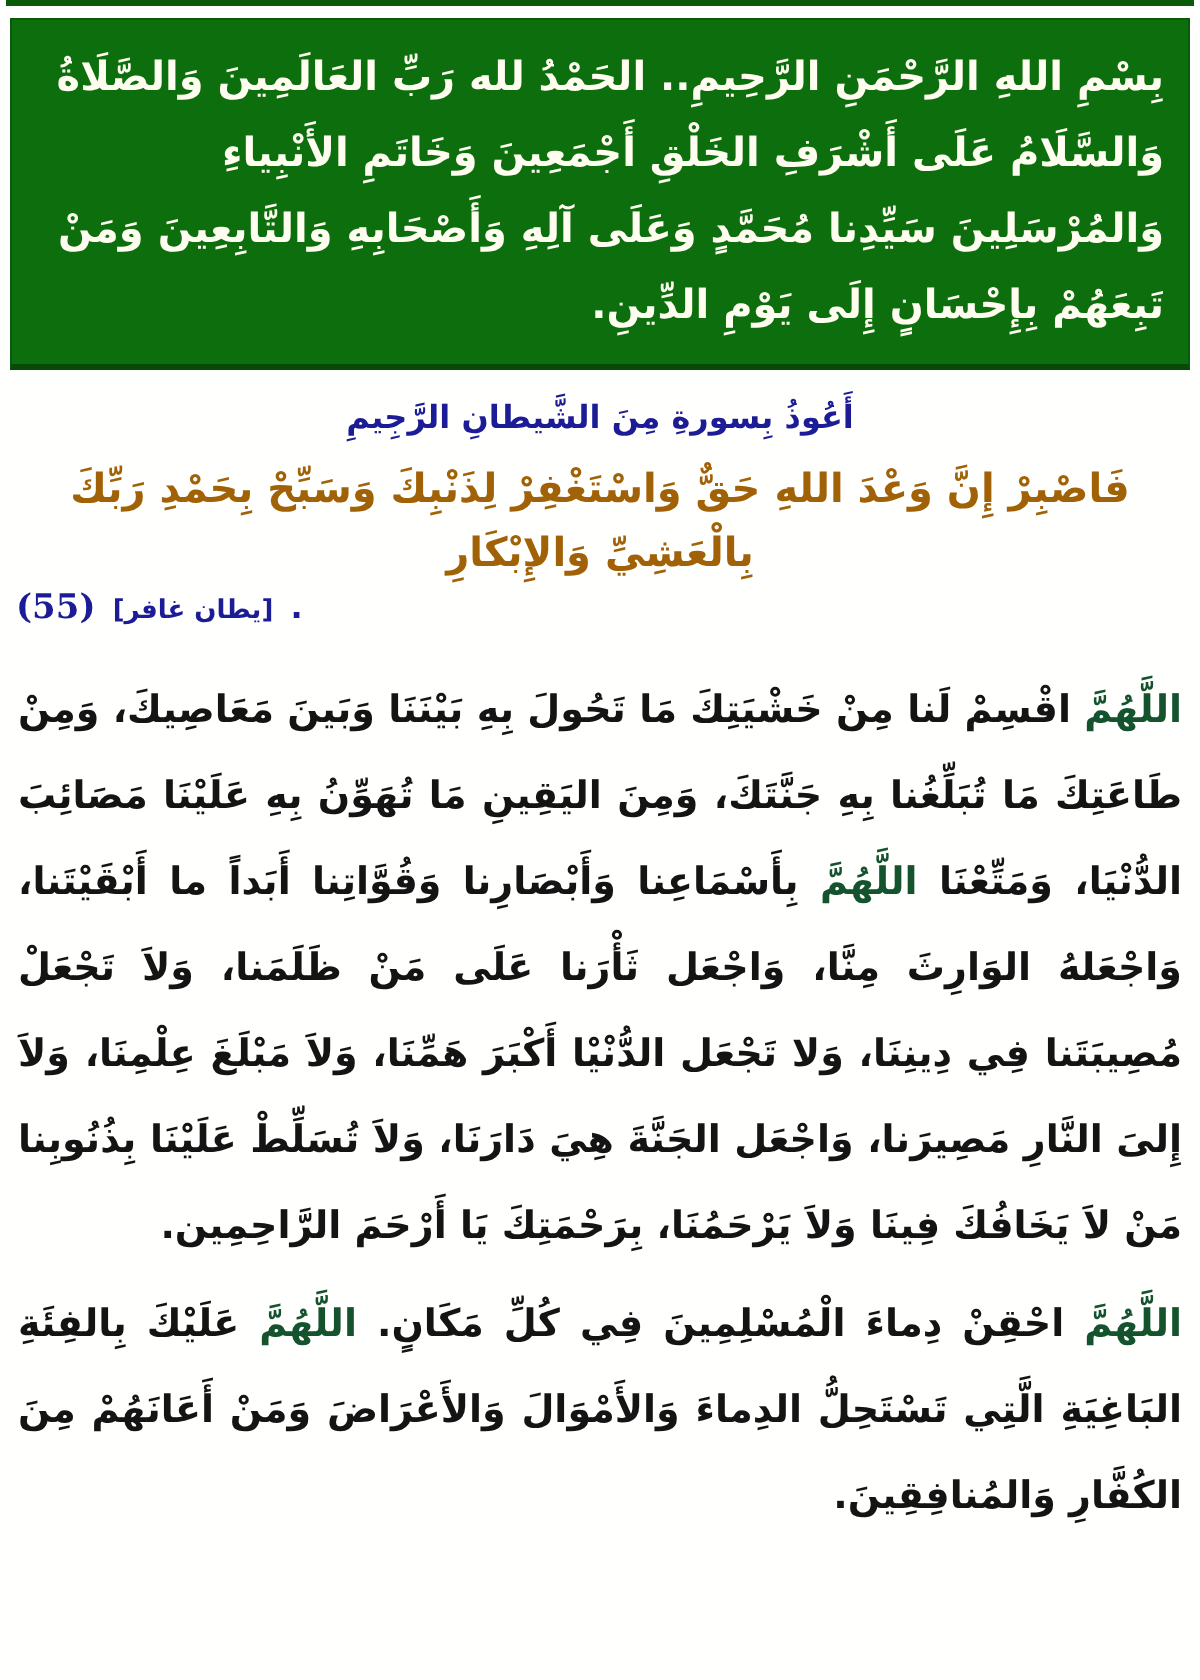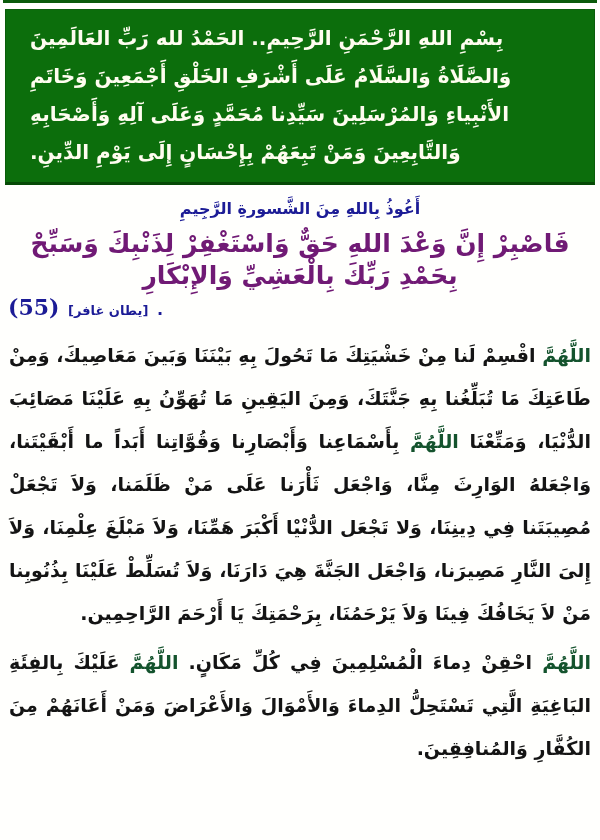--- a/index.html
+++ b/index.html
@@ -13,48 +13,48 @@
   .page { width: 600px; height: 840px; background: #fffffd; position: relative; }
 
   .top-rule { height: 3px; background: #0a5a0a; margin: 0 3px 6px 3px; }
 
   .banner {
     margin: 0 5px;
     background: #0c6e0c;
     border: 1px solid #0a5c0a;
     border-bottom: 3px solid #064a06;
     color: #fffdf0;
-    text-align: left;
-    padding: 9px 24px 11px;
+    text-align: right;
+    padding: 9px 12px 11px;
   }
   .banner p { font-size: 20px; line-height: 38px; }
 
   .istiadha {
     color: #1c1c96;
     text-align: center;
     font-size: 16px;
     margin: 14px 0 2px;
   }
 
   .verse {
-    color: #701a75;
-    font-size: 25px;
+    color: #a16207;
+    font-size: 20px;
     line-height: 32px;
     margin: 10px 6px 0;
     text-align: center;
   }
 
   .ayah-ref {
     direction: ltr;
     text-align: left;
     color: #1c1c96;
     padding: 2px 0 0 8px;
     height: 36px;
   }
-  .ayah-num { font-size: 22px; font-family: "DejaVu Serif", serif; }
+  .ayah-num { font-size: 17px; font-family: "DejaVu Serif", serif; }
   .surah    { font-size: 13px; margin: 0 3px; }
   .dot      { font-size: 16px; }
 
   .body-par {
     color: #141414;
     font-size: 19px;
     line-height: 43px;
     text-align: justify;
     margin: 6px 9px 0;
   }
@@ -72,21 +72,21 @@
 <body>
 
 <div class="page">
 
   <div class="top-rule"></div>
 
   <div class="banner">
     <p>بِسْمِ اللهِ الرَّحْمَنِ الرَّحِيمِ.. الحَمْدُ لله رَبِّ العَالَمِينَ وَالصَّلَاةُ وَالسَّلَامُ عَلَى أَشْرَفِ الخَلْقِ أَجْمَعِينَ وَخَاتَمِ الأَنْبِياءِ وَالمُرْسَلِينَ سَيِّدِنا مُحَمَّدٍ وَعَلَى آلِهِ وَأَصْحَابِهِ وَالتَّابِعِينَ وَمَنْ تَبِعَهُمْ بِإِحْسَانٍ إِلَى يَوْمِ الدِّينِ.</p>
   </div>
 
-  <p class="istiadha">أَعُوذُ بِاللهِ مِنَ الشَّسورةِ الرَّجِيمِ</p>
+  <p class="istiadha">أَعُوذُ بِسورةِ مِنَ الشَّيطانِ الرَّجِيمِ</p>
 
   <p class="verse">فَاصْبِرْ إِنَّ وَعْدَ اللهِ حَقٌّ وَاسْتَغْفِرْ لِذَنْبِكَ وَسَبِّحْ بِحَمْدِ رَبِّكَ بِالْعَشِيِّ وَالإِبْكَارِ</p>
 
   <div class="ayah-ref">
     <span class="ayah-num">(55)</span>
     <span class="surah">[يطان غافر]</span>
     <span class="dot">.</span>
   </div>
 
   <p class="body-par">

